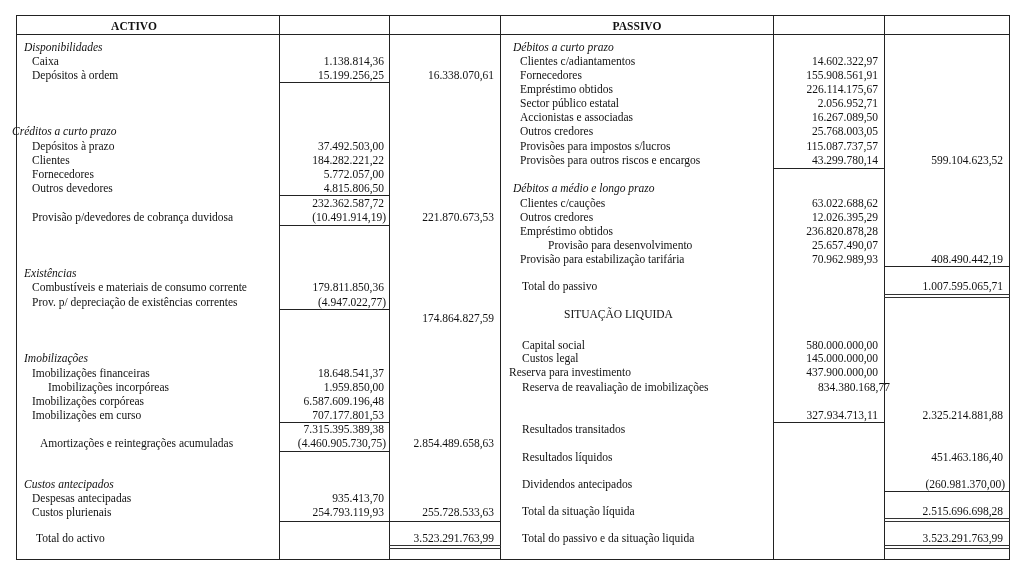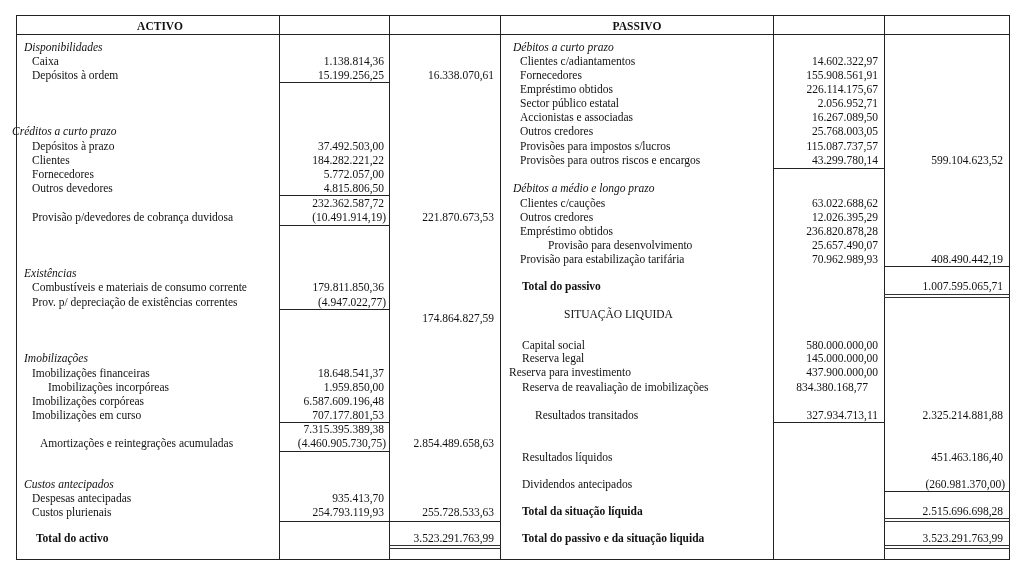--- a/index.html
+++ b/index.html
@@ -4,37 +4,37 @@
 <style>
   html, body { margin:0; padding:0; background:#fff; }
   body { width:1024px; height:567px; position:relative; overflow:hidden;
          font-family:"Liberation Serif", "DejaVu Serif", serif; color:#111; font-size:11.5px; }
   .box { position:absolute; border:1px solid #222; box-sizing:border-box; }
   .hline { position:absolute; height:0; border-top:1px solid #222; }
   .dbl { position:absolute; height:2px; border-top:1px solid #333; border-bottom:1px solid #333; }
   .t { position:absolute; white-space:nowrap; line-height:13px; }
   .r { text-align:right; }
   .it { font-style:italic; }
-  .b { font-weight:bold; }
+  .b { font-weight:normal; }
   .hdr { font-weight:bold; text-align:center; }
 </style>
 </head>
 <body>
 
 <div class="box" style="left:16px;top:15px;width:264px;height:545px;"></div>
 <div class="box" style="left:279px;top:15px;width:111px;height:545px;"></div>
 <div class="box" style="left:389px;top:15px;width:112px;height:545px;"></div>
 <div class="hline" style="left:16px;top:34px;width:485px;"></div>
 
 <div class="box" style="left:500px;top:15px;width:274px;height:545px;"></div>
 <div class="box" style="left:773px;top:15px;width:112px;height:545px;"></div>
 <div class="box" style="left:884px;top:15px;width:126px;height:545px;"></div>
 <div class="hline" style="left:500px;top:34px;width:510px;"></div>
 
-<div class="t hdr" style="left:16px;top:20px;width:236px;padding-left:26px;">ACTIVO</div>
+<div class="t hdr" style="left:16px;top:20px;width:236px;">ACTIVO</div>
 <div class="t hdr" style="left:500px;top:20px;width:274px;">PASSIVO</div>
 
 <div class="t it" style="left:24px;top:41px;">Disponibilidades</div>
 <div class="t" style="left:32px;top:55px;">Caixa</div>
 <div class="t r" style="left:280px;top:55px;width:104px;">1.138.814,36</div>
 <div class="t" style="left:32px;top:69px;">Depósitos à ordem</div>
 <div class="t r" style="left:280px;top:69px;width:104px;">15.199.256,25</div>
 <div class="t r" style="left:390px;top:69px;width:104px;">16.338.070,61</div>
 <div class="hline" style="left:279px;top:82px;width:111px;"></div>
 
@@ -124,27 +124,27 @@
 <div class="t r" style="left:885px;top:253px;width:118px;">408.490.442,19</div>
 <div class="hline" style="left:884px;top:266px;width:126px;"></div>
 
 <div class="t b" style="left:522px;top:280px;">Total do passivo</div>
 <div class="t r" style="left:885px;top:280px;width:118px;">1.007.595.065,71</div>
 <div class="dbl" style="left:884px;top:294px;width:126px;"></div>
 
 <div class="t" style="left:564px;top:308px;">SITUAÇÃO LIQUIDA</div>
 <div class="t" style="left:522px;top:339px;">Capital social</div>
 <div class="t r" style="left:774px;top:339px;width:104px;">580.000.000,00</div>
-<div class="t" style="left:522px;top:352px;">Reserva legal</div>
+<div class="t" style="left:522px;top:352px;">Custos legal</div>
 <div class="t r" style="left:774px;top:352px;width:104px;">145.000.000,00</div>
 <div class="t" style="left:501px;top:366px;margin-left:8px;">Reserva para investimento</div>
 <div class="t r" style="left:774px;top:366px;width:104px;">437.900.000,00</div>
 <div class="t" style="left:522px;top:381px;">Reserva de reavaliação de imobilizações</div>
-<div class="t r" style="left:764px;top:381px;width:104px;">834.380.168,77</div>
-<div class="t" style="left:522px;top:409px;margin-left:13px;">Resultados transitados</div>
+<div class="t r" style="left:802px;top:381px;width:104px;text-align:center;">834.380.168,77</div>
+<div class="t" style="left:522px;top:423px;">Resultados transitados</div>
 <div class="t r" style="left:774px;top:409px;width:104px;">327.934.713,11</div>
 <div class="t r" style="left:885px;top:409px;width:118px;">2.325.214.881,88</div>
 <div class="hline" style="left:773px;top:422px;width:112px;"></div>
 
 <div class="t" style="left:522px;top:451px;">Resultados líquidos</div>
 <div class="t r" style="left:885px;top:451px;width:118px;">451.463.186,40</div>
 <div class="t" style="left:522px;top:478px;">Dividendos antecipados</div>
 <div class="t r" style="left:885px;top:478px;width:120px;">(260.981.370,00)</div>
 <div class="hline" style="left:884px;top:491px;width:126px;"></div>
 

